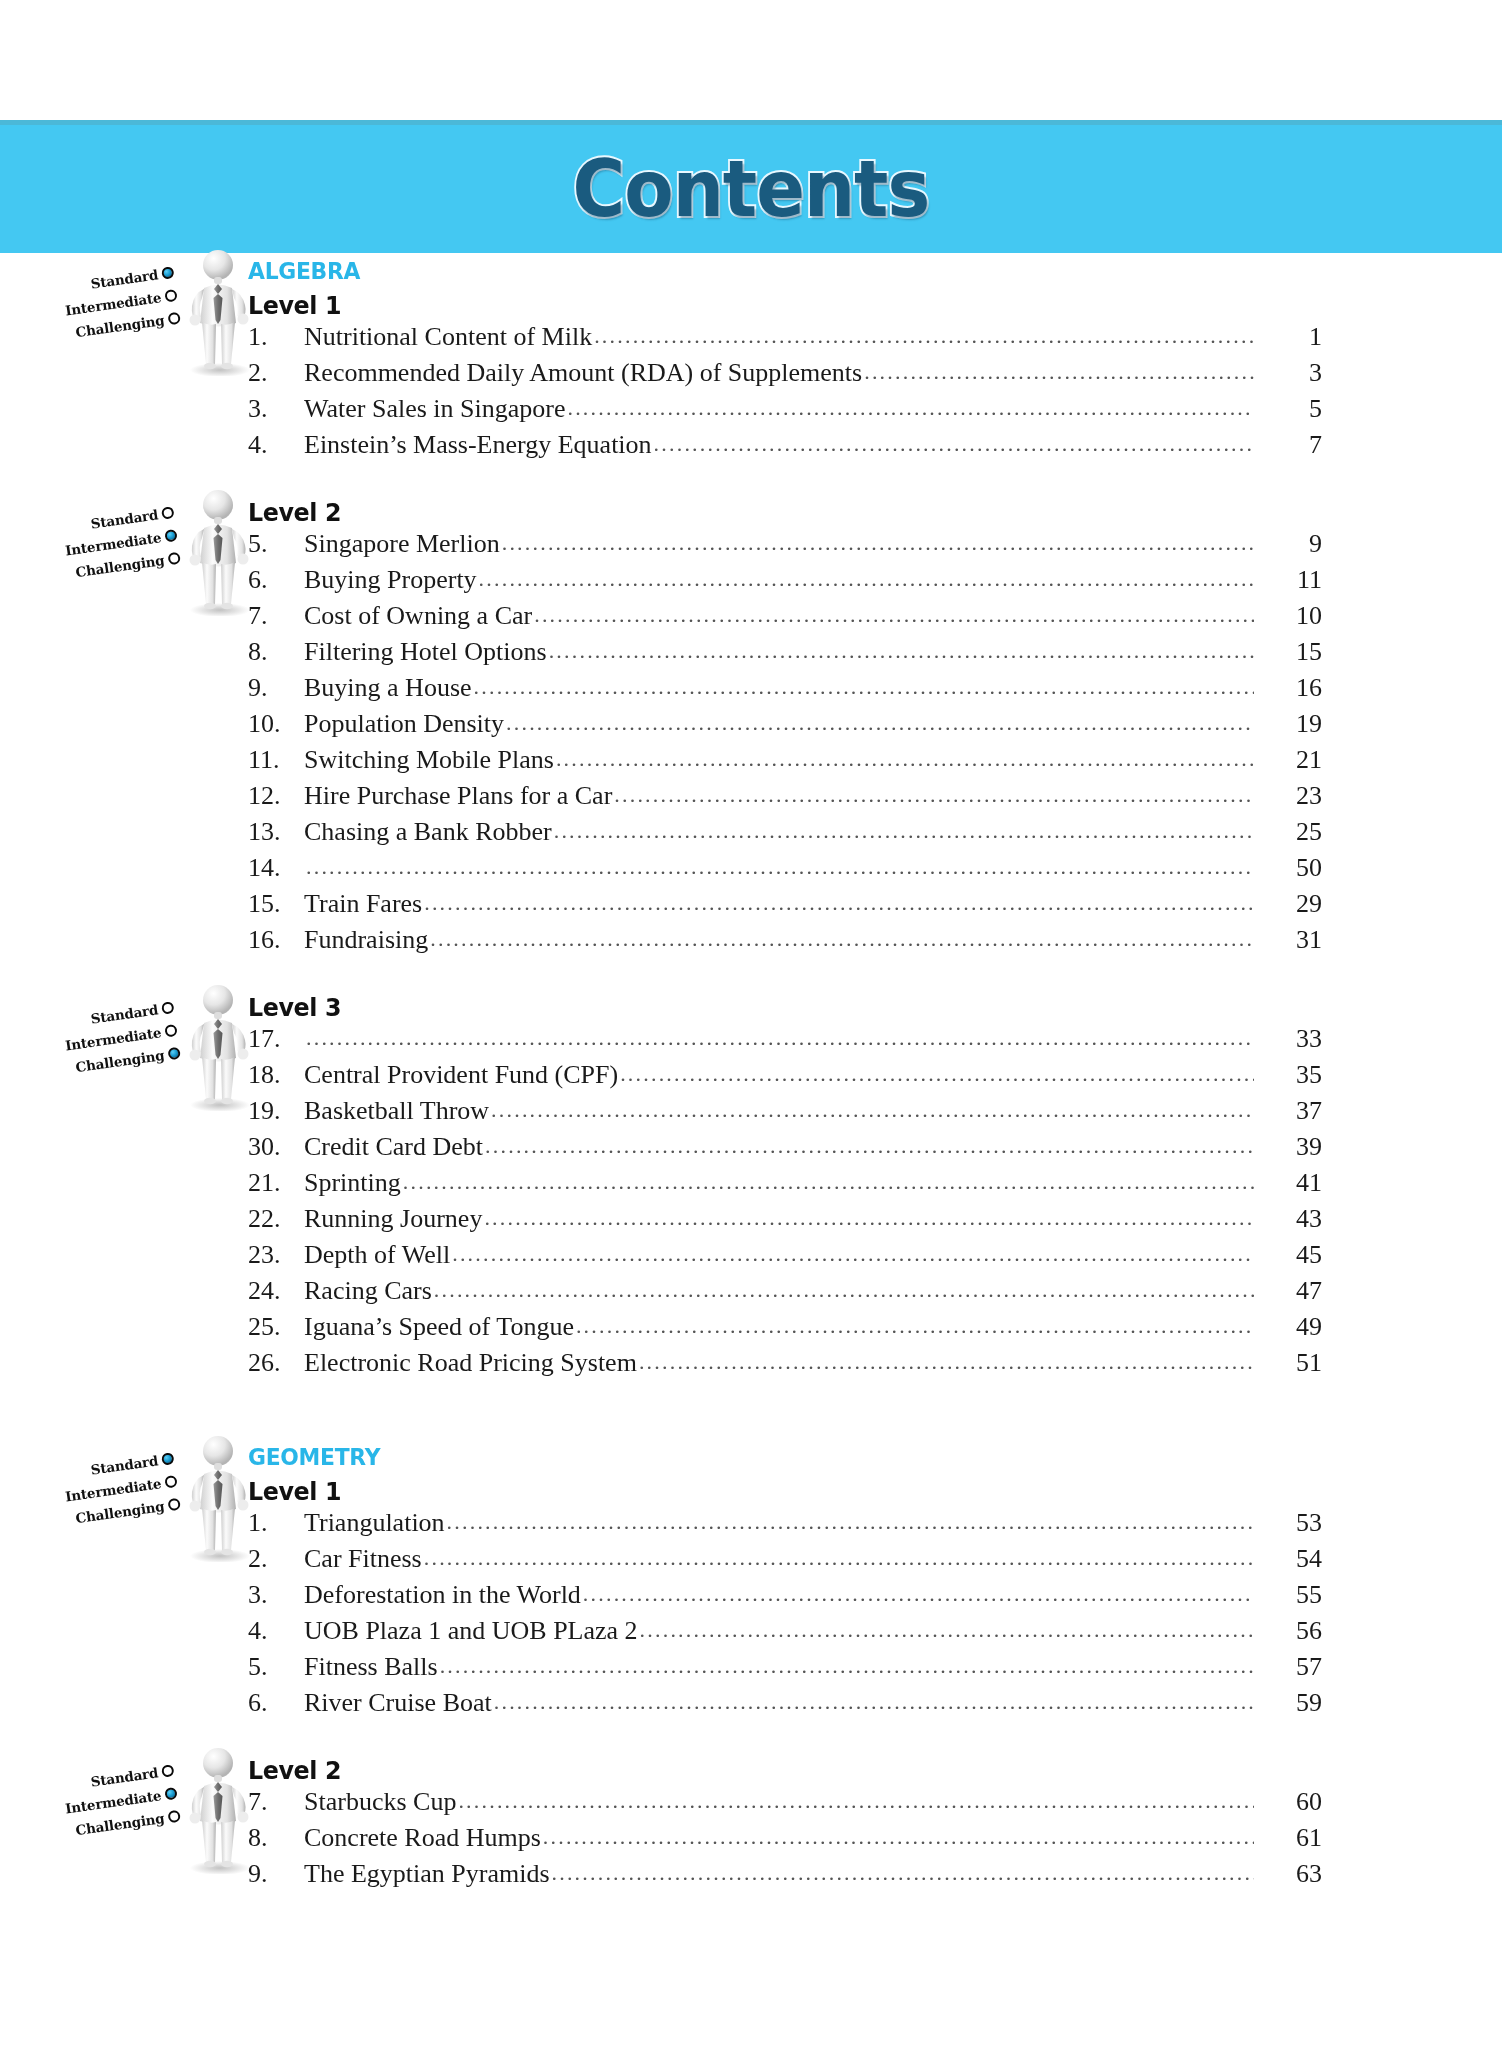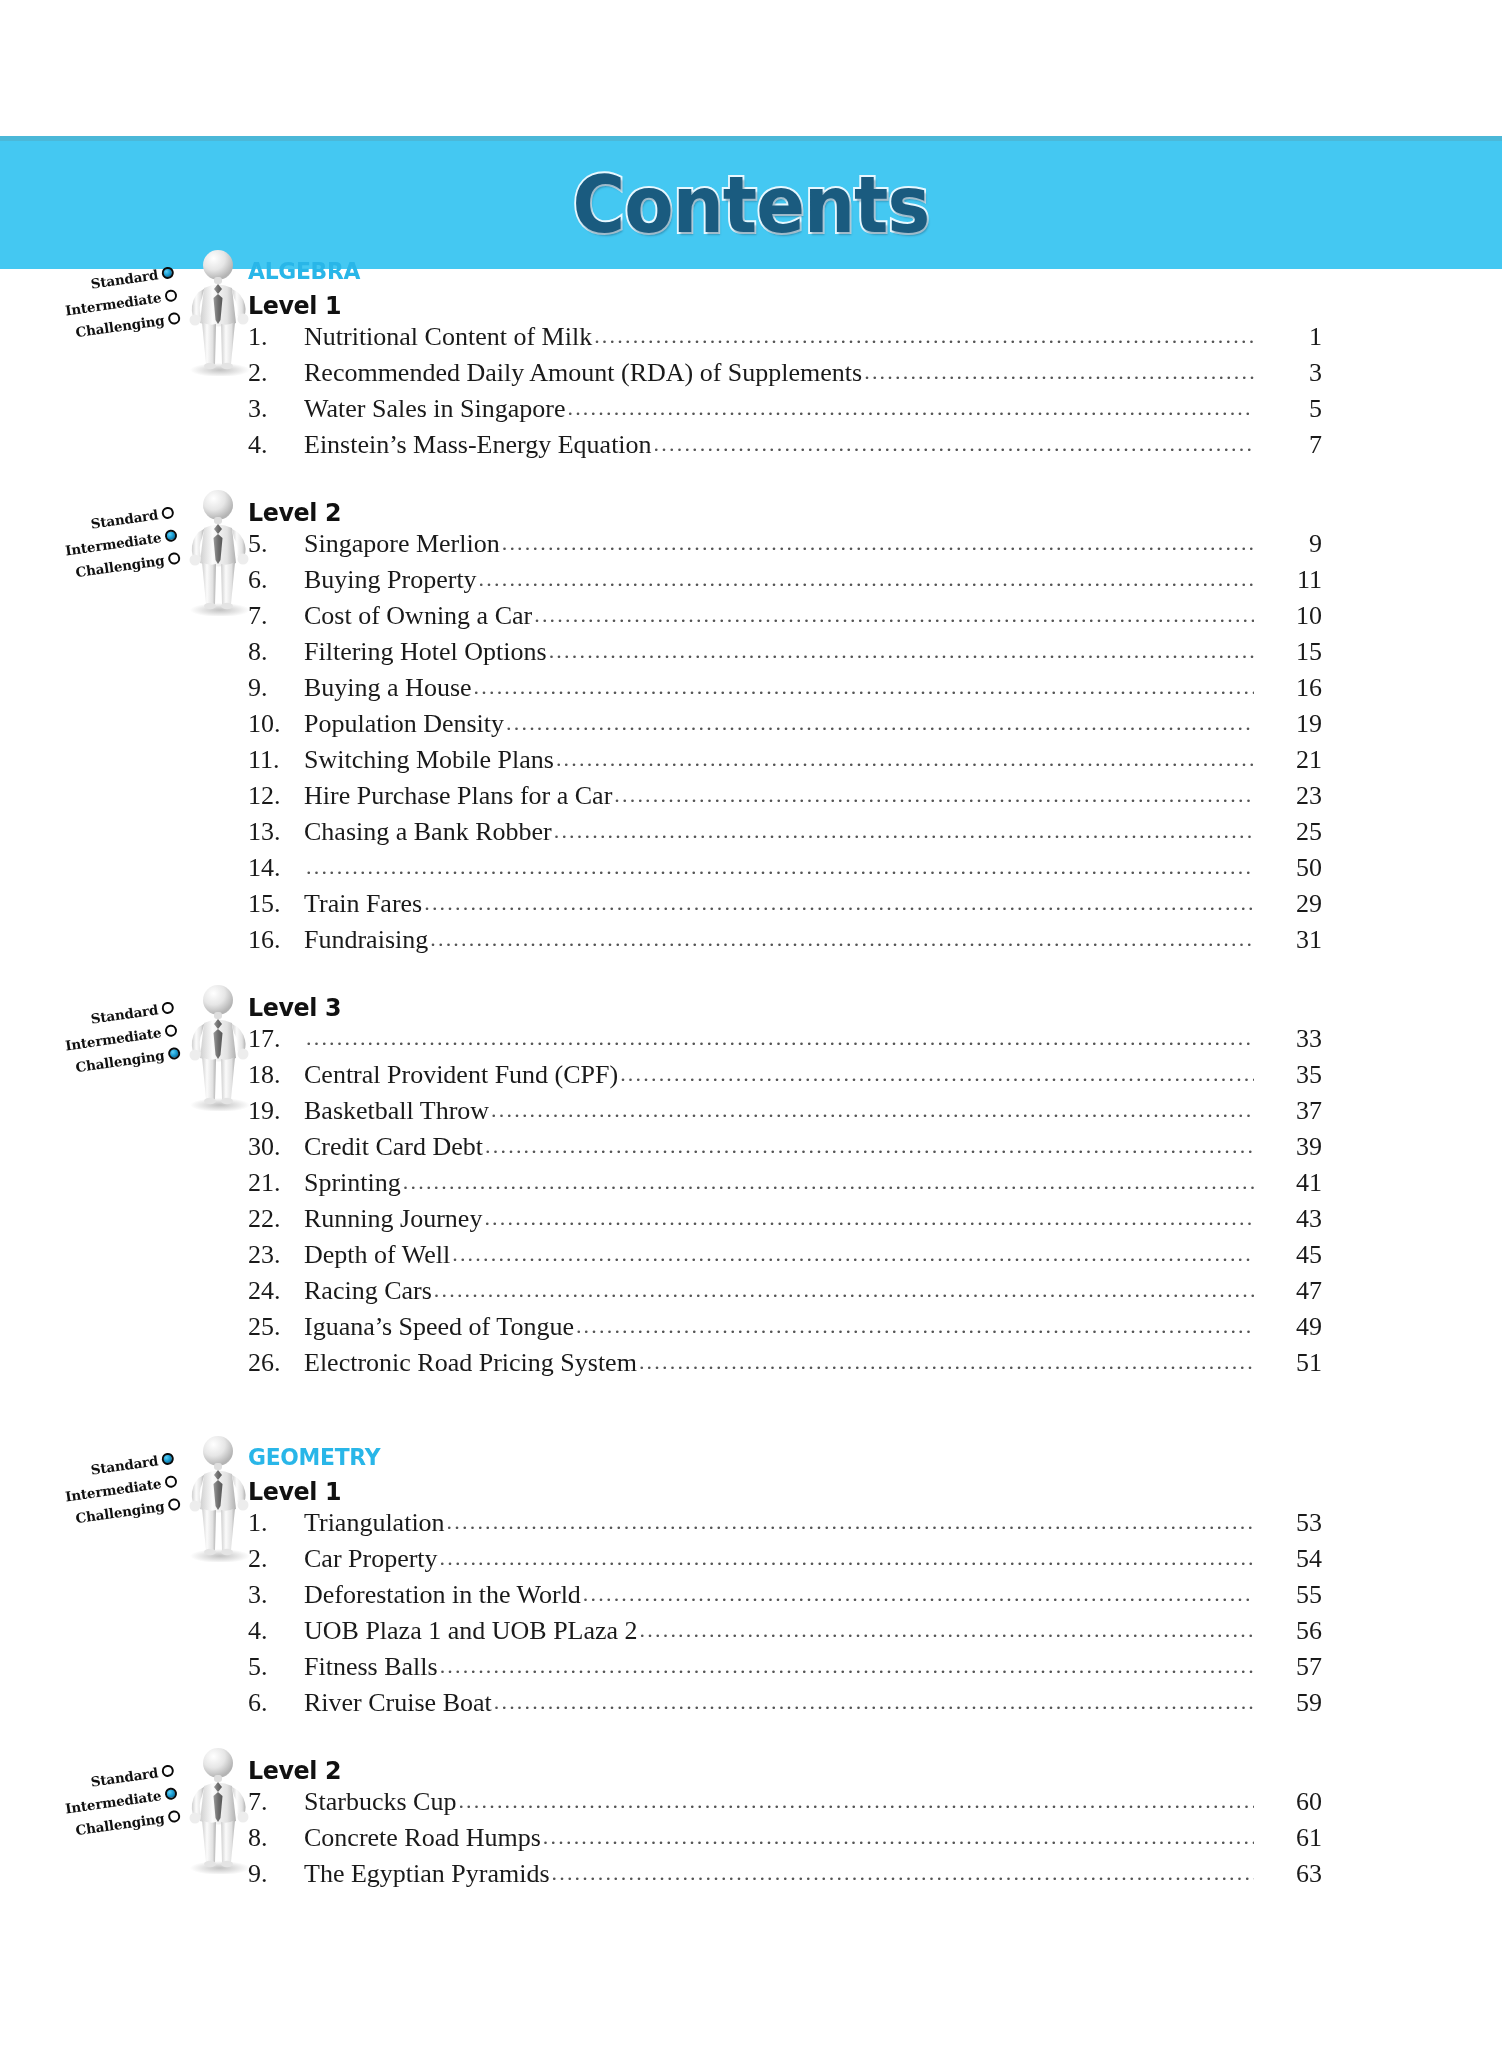--- a/index.html
+++ b/index.html
@@ -12,21 +12,21 @@
     height: 2051px;
     position: relative;
     font-family: "Liberation Serif", serif;
     overflow: hidden;
   }
 
   
   .header-band {
     position: absolute;
     left: 0;
-    top: 136px;
+    top: 120px;
     width: 1502px;
     height: 133px;
     background: #44c8f2;
     border-top: 5px solid #4bb8d8;
     box-sizing: border-box;
     display: flex;
     align-items: center;
     justify-content: center;
   }
   .header-title {
@@ -602,21 +602,21 @@
         <div class="topic-head">GEOMETRY</div>
         <div class="level-head">Level 1</div>
         <div class="entry">
         <span class="num">1.</span>
         <span class="title">Triangulation</span>
         <span class="leader">................................................................................................................................................................</span>
         <span class="page">53</span>
       </div>
         <div class="entry">
         <span class="num">2.</span>
-        <span class="title">Car Property</span>
+        <span class="title">Car Fitness</span>
         <span class="leader">................................................................................................................................................................</span>
         <span class="page">54</span>
       </div>
         <div class="entry">
         <span class="num">3.</span>
         <span class="title">Deforestation in the World</span>
         <span class="leader">................................................................................................................................................................</span>
         <span class="page">55</span>
       </div>
         <div class="entry">

